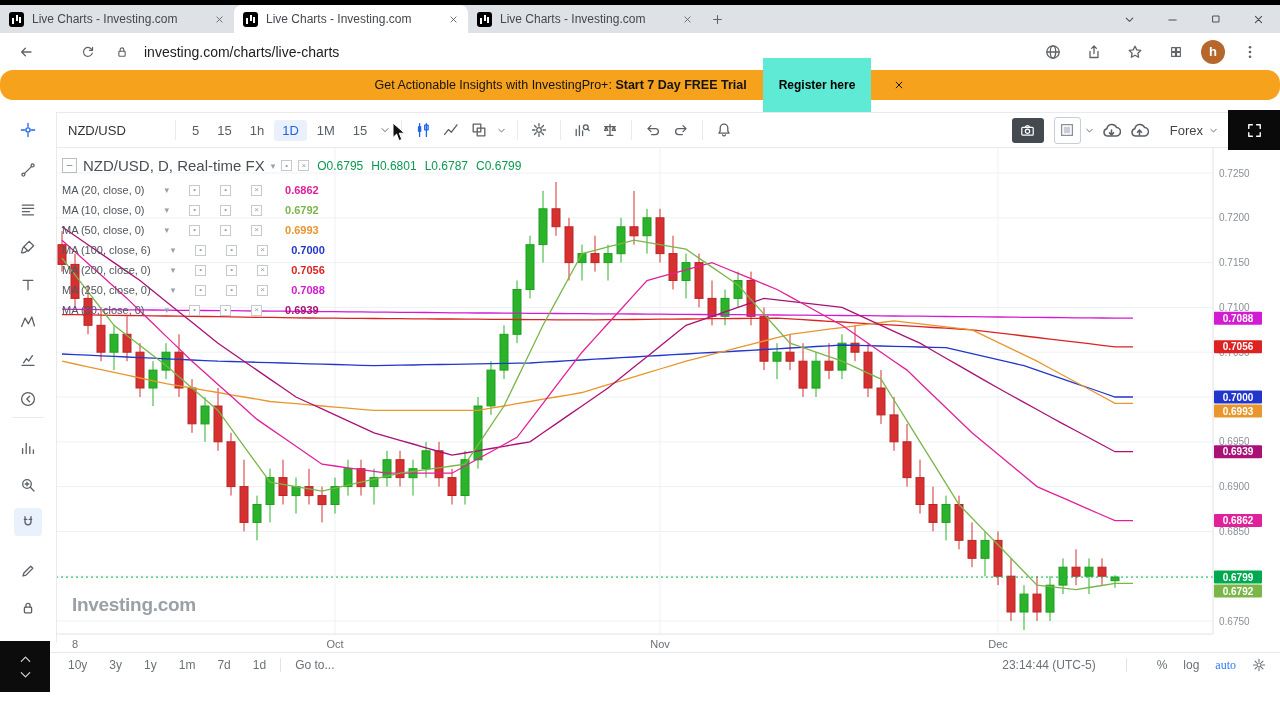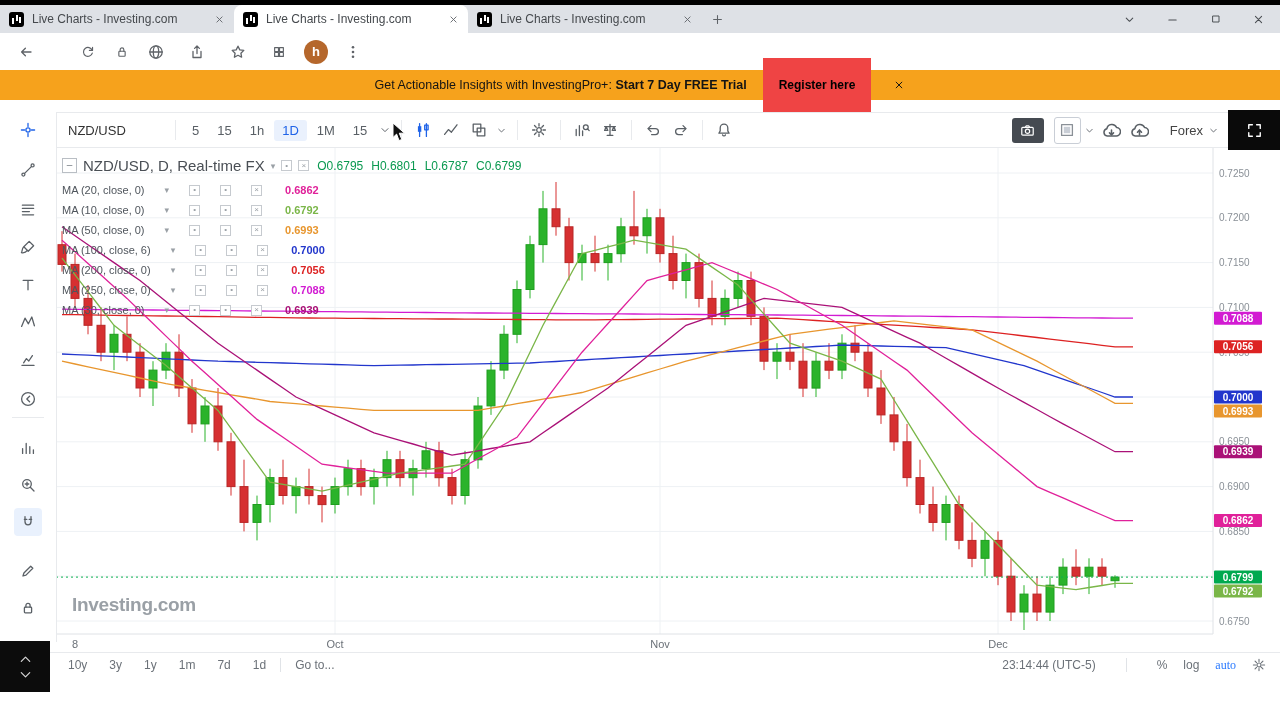--- a/index.html
+++ b/index.html
@@ -23,22 +23,22 @@
   .addressbar{position:absolute;left:0;top:33px;width:1280px;height:37px;background:#fff;display:flex;align-items:center;
               padding:0 10px;box-sizing:border-box;gap:2px;}
   .abtn{width:32px;height:30px;display:flex;align-items:center;justify-content:center;color:#5f6368;}
   .addr-spacer{width:26px;}
   .url{font-size:14px;color:#202124;margin-left:4px;flex:1;}
   .addr-right{display:flex;align-items:center;gap:9px;padding-right:4px;}
   .avatar{width:24px;height:24px;border-radius:50%;background:#b5672c;color:#fff;font-size:13px;font-weight:bold;
           display:flex;align-items:center;justify-content:center;}
   
   .promo{position:absolute;left:0;top:70px;width:1280px;height:30px;background:#f6a21c;display:flex;align-items:center;
-         justify-content:center;gap:16px;font-size:12.5px;color:#141414;}
-  .promo-btn{background:#ef4444;border:0;padding:20px 16px;font-weight:700;font-size:12px;font-family:inherit;cursor:pointer;}
+         justify-content:center;gap:16px;font-size:12.5px;color:#141414;border-radius:13px;}
+  .promo-btn{background:#5eead4;border:0;padding:20px 16px;font-weight:700;font-size:12px;font-family:inherit;cursor:pointer;}
   .promo-close{color:#141414;display:flex;margin-left:6px;}
   
   .chart-toolbar{position:absolute;left:56px;top:112px;width:1224px;height:36px;background:#fff;
                  border-top:1px solid #e8eaed;border-bottom:1px solid #e8eaed;display:flex;align-items:center;
                  box-sizing:border-box;padding:0 58px 0 6px;}
   .symbol{font-size:13px;color:#333;padding:0 12px 0 6px;min-width:88px;}
   #intervals{display:flex;align-items:center;}
   .tf{font-size:13px;color:#5a6066;padding:3px 8px;margin:0 1px;}
   .tf.active{color:#1f63e8;background:#eaf1fd;border-radius:3px;}
   .tcaret{color:#5a6066;display:flex;margin:0 3px;}
@@ -162,20 +162,21 @@
           <path d="M12.9 9.2A5.1 5.1 0 1 1 12.7 6"></path>
           <path d="M13.2 2.6v3.6H9.6"></path>
         </svg>
       </span>
     <span class="abtn">
         <svg viewBox="0 0 16 16" width="14" height="14" class="ico">
           <rect x="4.4" y="7.2" width="7.2" height="5.6" rx="0.8"></rect>
           <path d="M5.9 7.2V5.4a2.1 2.1 0 0 1 4.2 0v1.8"></path>
         </svg>
       </span>
+    <span class="url">investing.com/charts/live-charts</span>
     <div class="addr-right">
       <span class="abtn">
           <svg viewBox="0 0 16 16" width="16" height="16" class="ico">
             <circle cx="8" cy="8" r="6.2"></circle>
             <ellipse cx="8" cy="8" rx="2.7" ry="6.2"></ellipse>
             <path d="M1.8 8h12.4"></path>
           </svg>
         </span>
       <span class="abtn">
           <svg viewBox="0 0 16 16" width="16" height="16" class="ico">

